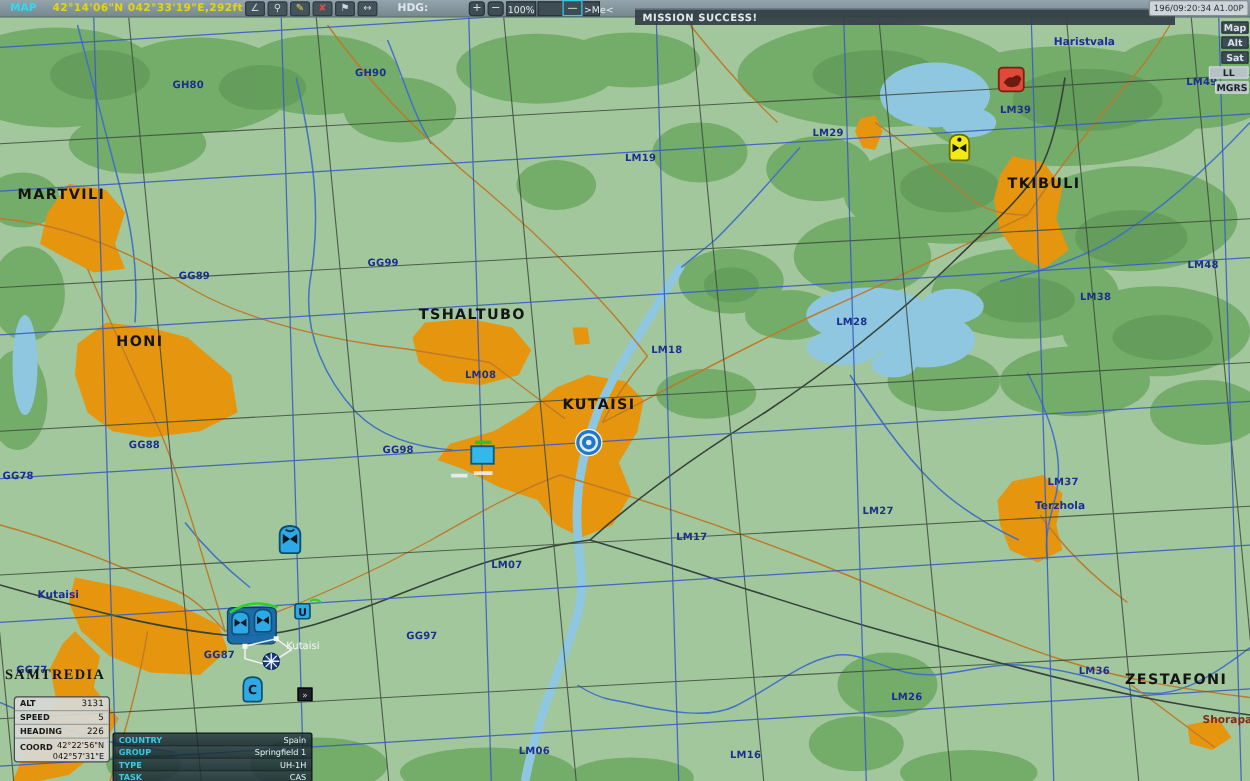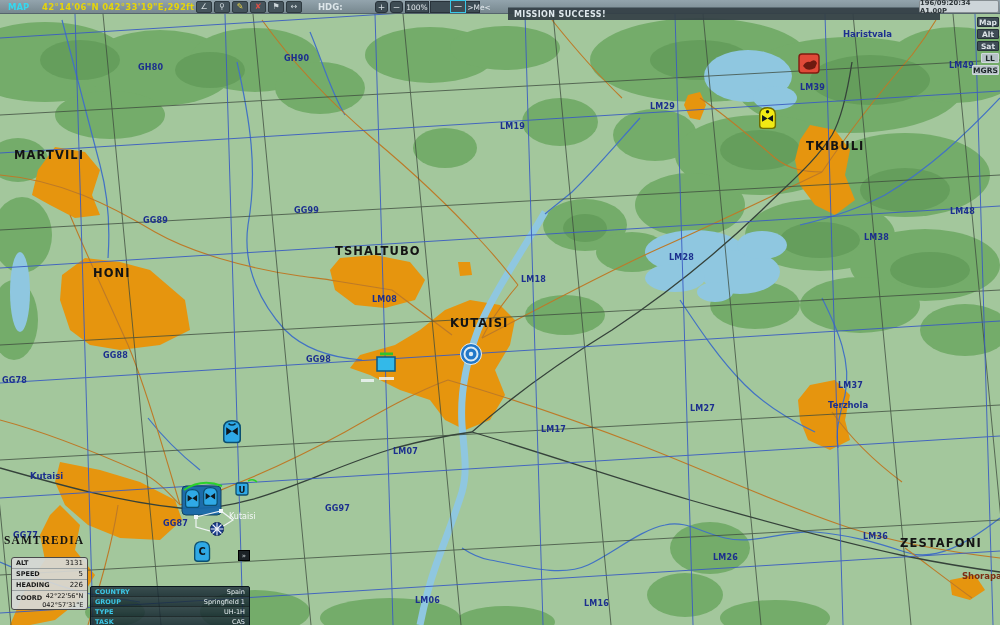--- a/index.html
+++ b/index.html
@@ -22,21 +22,21 @@
   .mebtn { position:absolute; left:430px; top:1px; width:19px; height:12px; background:#3e4c54;
     border:1px solid #28323a; color:#e4eaee; font-size:7.5px; display:flex; align-items:center; justify-content:center;padding-left:48px; }
   .seltool { position:absolute; left:450px; top:0px; width:16px; height:13px; background:#3e4c54;
     border:1.5px solid #3ac8e8; color:#eef4f6; font-size:8px; display:flex; align-items:center; justify-content:center; }
 
   .banner { position:absolute; left:487px; top:7px; width:432px; height:13px; z-index:11;
     background:rgba(52,64,70,.93); border-top:1px solid #5c6c74; color:#dfe8ec;
     font-size:8px; font-weight:bold; display:flex; align-items:center; padding-left:6px; letter-spacing:.4px;margin-left:21px; }
   .timebox { position:absolute; left:919px; top:0; width:80px; height:13px; z-index:12;
     background:#cdd5d9; border:1px solid #868e92; border-radius:2px; color:#2c3438;
-    font-size:6.8px; display:flex; align-items:center; justify-content:center;font-weight:bold; }
+    font-size:6.8px; display:flex; align-items:center; justify-content:center; }
 
   
   .mapmodes { position:absolute; right:1px; top:17px; z-index:10; display:flex; flex-direction:column; align-items:flex-end; }
   .mode { height:10px; margin-bottom:2px; padding:0 4px; background:#3e4c55; border:1px solid #263038;
     border-radius:1px; color:#dde4e8; font-size:7.5px; font-weight:bold; display:flex; align-items:center; cursor:pointer; }
   .mode.lit { background:#b6c2c6; color:#1c2428; border-color:#d0d8dc; }
 
   
   svg.maplayer { position:absolute; left:0; top:0; z-index:0; }
   svg.iconlayer { position:absolute; left:0; top:0; z-index:3; }
@@ -350,21 +350,21 @@
   <div class="seltool">—</div>
 </div>
 
 <div class="banner">MISSION SUCCESS!</div>
 <div class="timebox">196/09:20:34 A1.00P</div>
 
 <div class="mapmodes">
   <div class="mode" style="width:22px;justify-content:center">Map</div>
   <div class="mode" style="width:22px;justify-content:center">Alt</div>
   <div class="mode" style="width:22px;justify-content:center">Sat</div>
-  <div class="mode lit" style="width:18px;justify-content:center">LL</div>
+  <div class="mode lit" style="width:32px;justify-content:center">LL</div>
   <div class="mode lit" style="width:27px;justify-content:center">MGRS</div>
 </div>
 
 <div class="infoleft">
   <div class="il-row">
     <span class="k">ALT</span>
       <span class="v">3131</span>
   </div>
   <div class="il-row">
     <span class="k">SPEED</span>

